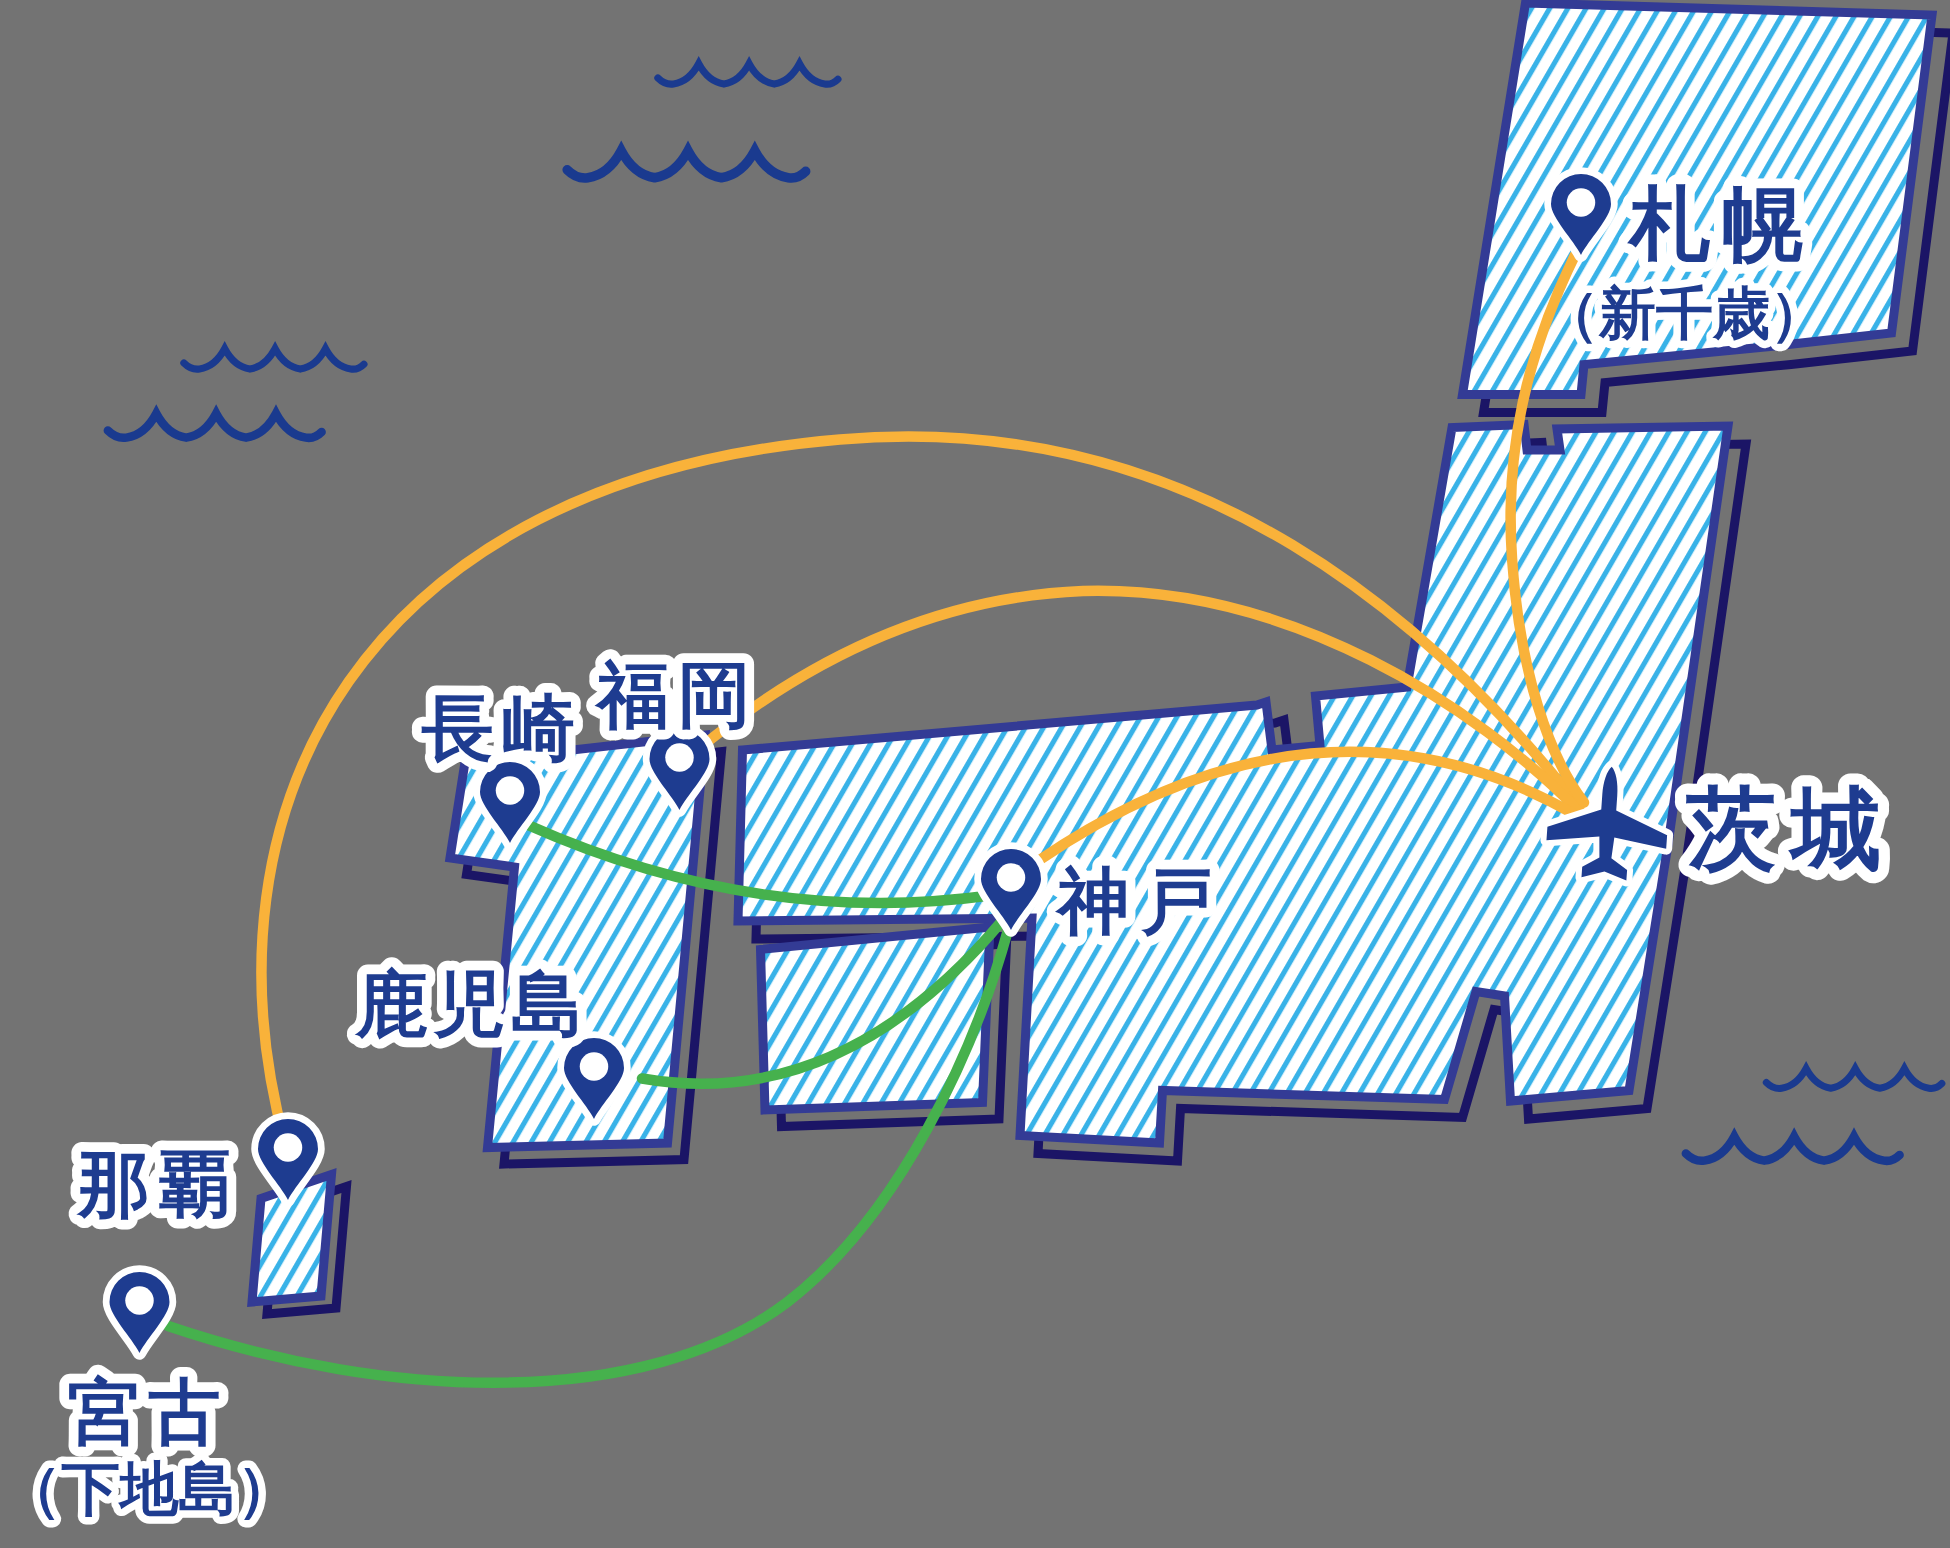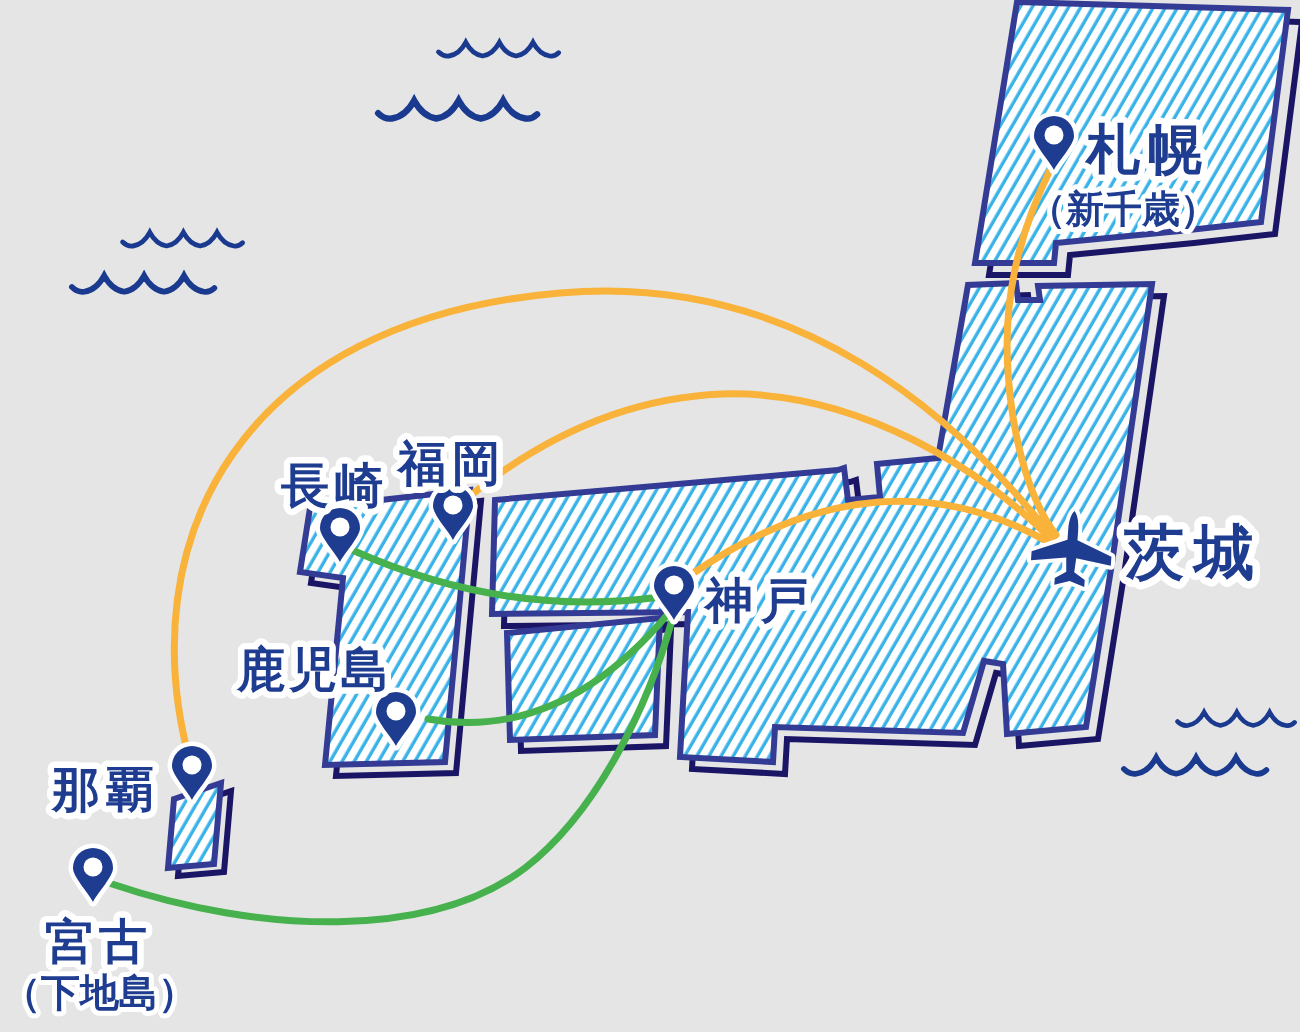--- a/index.html
+++ b/index.html
@@ -1,16 +1,16 @@
 <!DOCTYPE html>
 <html><head>
 <meta charset="utf-8">
 <style>
   html,body{margin:0;padding:0;background:#ffffff;}
-  .stage{position:relative;width:1300px;height:1032px;background:#e5e5e5;overflow:hidden;
+  .stage{position:relative;width:1300px;height:1032px;background:#737373;overflow:hidden;
          font-family:"Liberation Sans","DejaVu Sans",sans-serif;}
   svg text{font-family:"Liberation Sans","DejaVu Sans",sans-serif;font-weight:bold;}
   .city-label{fill:#1e3c90;stroke:#ffffff;stroke-width:13;paint-order:stroke fill;stroke-linejoin:round;}
   .city-sublabel{fill:#1e3c90;stroke:#ffffff;stroke-width:10;paint-order:stroke fill;stroke-linejoin:round;}
   .dest-label{fill:#1e3c90;stroke:#ffffff;stroke-width:15;paint-order:stroke fill;stroke-linejoin:round;}
   .region{stroke:#333b95;stroke-width:6;stroke-linejoin:miter;}
   .region-shadow{fill:none;stroke:#1b1566;stroke-width:6;stroke-linejoin:miter;}
   .route{fill:none;stroke-width:7;stroke-linecap:round;}
   .wave{fill:none;stroke:#1a3a8f;stroke-width:6;stroke-linecap:round;}
 </style>

